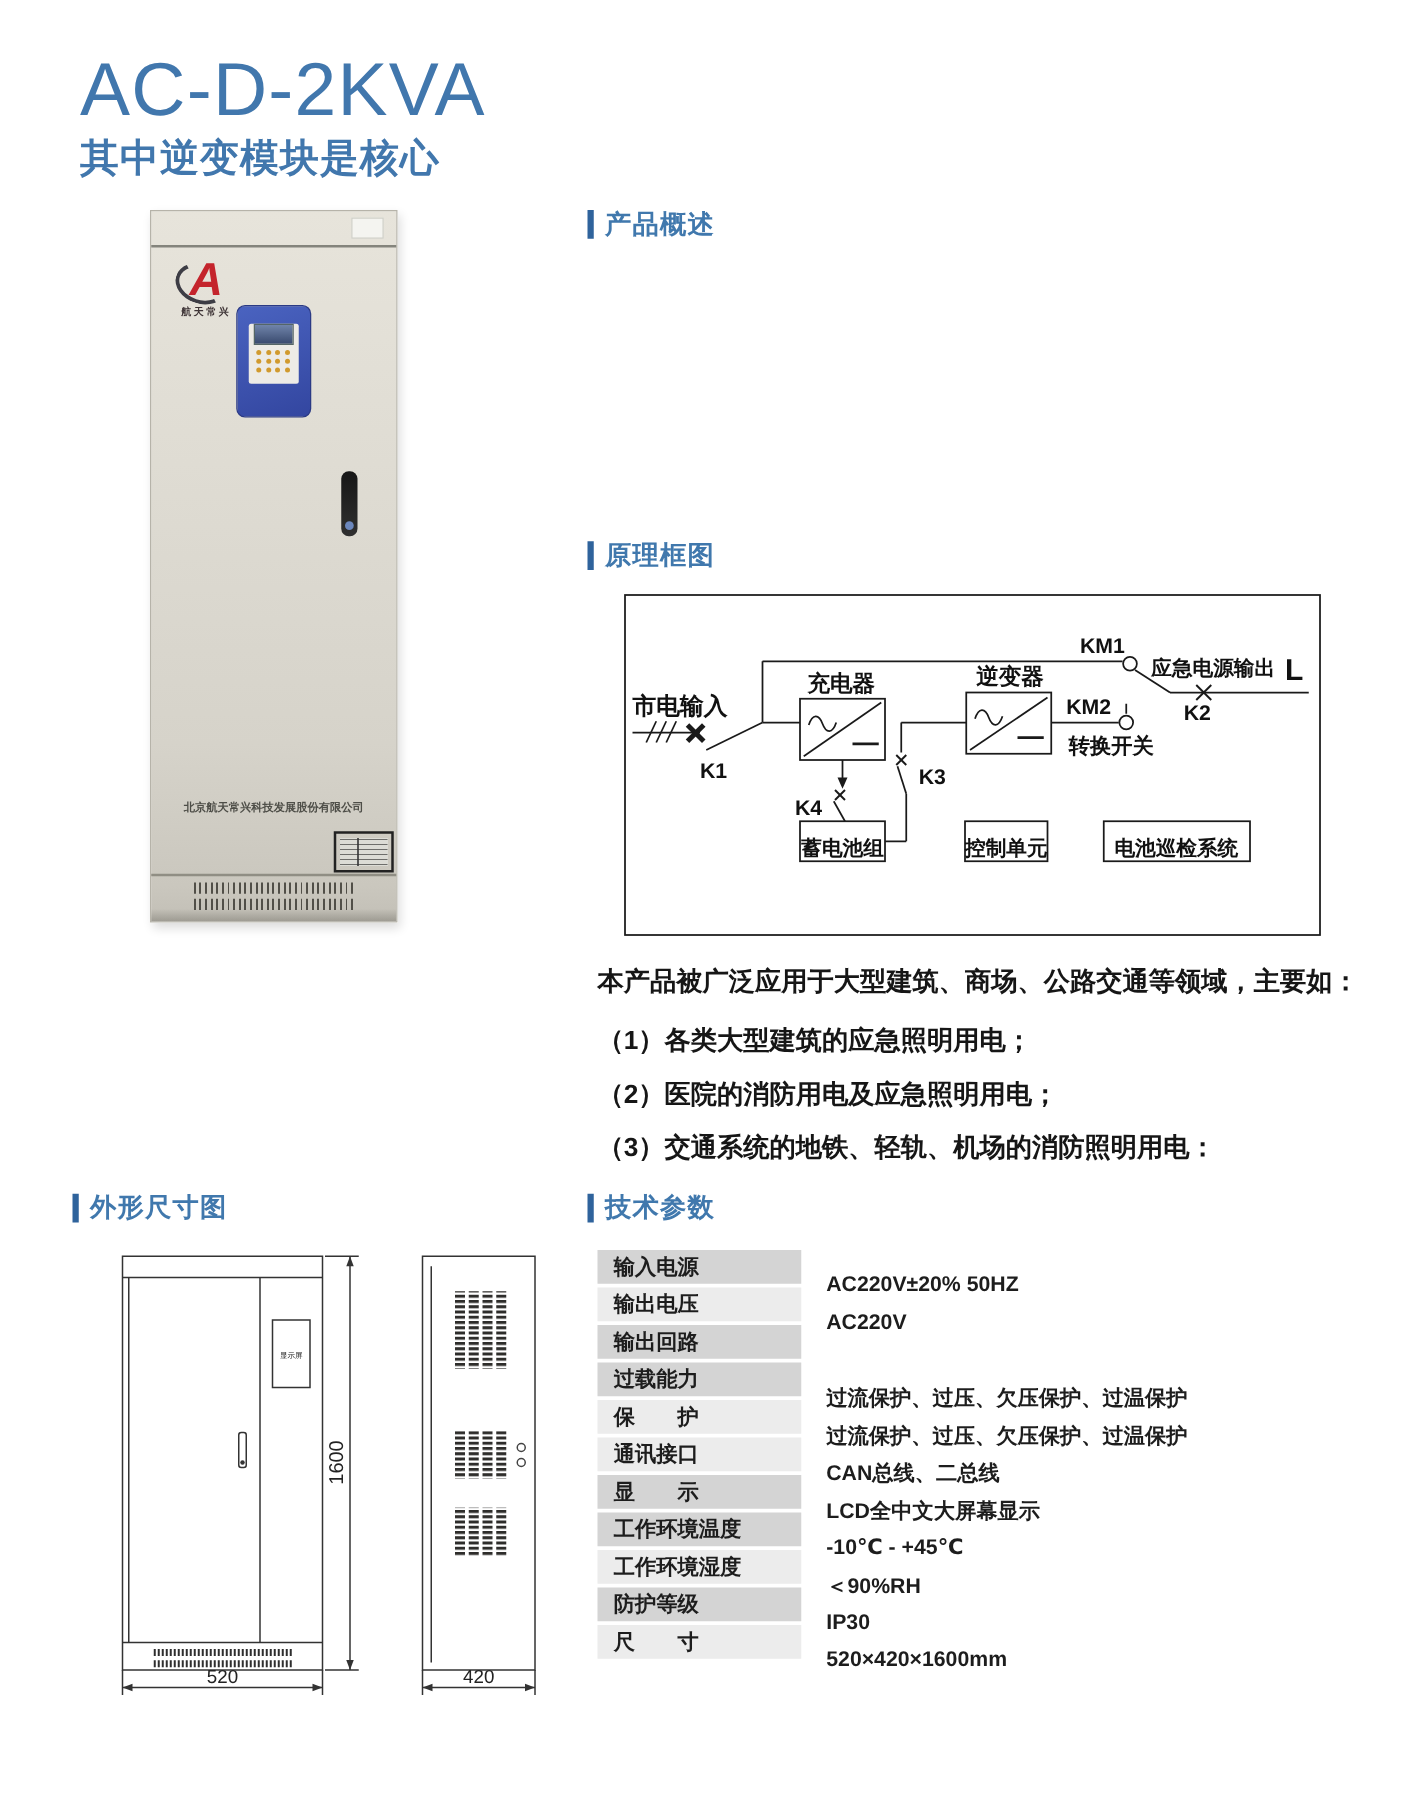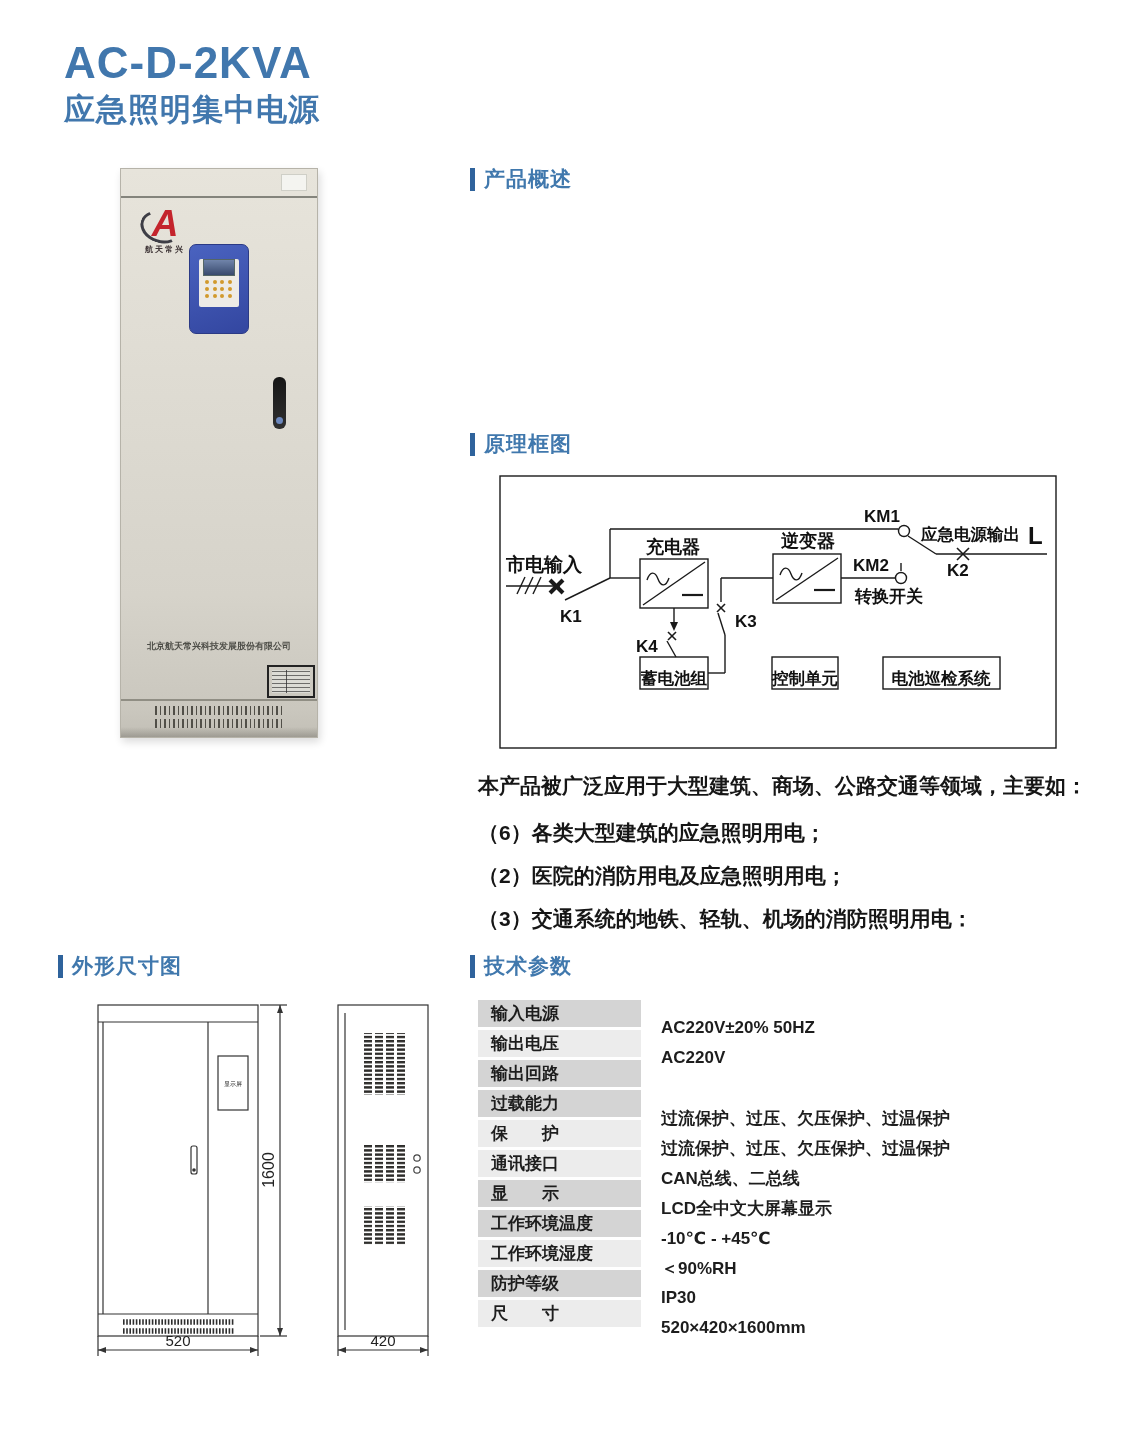--- a/index.html
+++ b/index.html
@@ -1,21 +1,21 @@
 <!DOCTYPE html>
 <html><head>
 <meta charset="utf-8">
 <style>
   html,body{margin:0;padding:0;background:#ffffff;}
   .page{position:relative;width:1137px;height:1441px;background:#fff;overflow:hidden;
         font-family:"Liberation Sans","DejaVu Sans",sans-serif;color:#141414;}
 
   
   .title-block{position:absolute;left:64px;top:40px;}
-  .main-title{font-size:44px;font-weight:bold;color:#4177ad;letter-spacing:1px;line-height:1.05;margin:0;}
+  .main-title{font-size:60px;font-weight:normal;color:#4177ad;letter-spacing:1px;line-height:1.05;margin:0;}
   .sub-title{font-size:31px;font-weight:bold;color:#4177ad;margin-top:3px;letter-spacing:1px;}
 
   
   .sec-h{position:absolute;display:flex;align-items:center;gap:9px;}
   .sec-bar{width:5px;height:23px;background:#2f639c;}
   .sec-title{font-size:21px;font-weight:bold;color:#4078ad;letter-spacing:1px;}
 
   
   .overview-text{position:absolute;left:472px;top:205px;width:640px;font-size:21px;line-height:37.5px;
                  font-weight:bold;color:#161616;text-align:justify;text-indent:2em;}
@@ -68,21 +68,21 @@
   .drawing-svg{position:absolute;left:55px;top:998px;}
   svg text{font-family:"Liberation Sans","DejaVu Sans",sans-serif;}
 </style>
 </head>
 <body>
 
 <div class="page">
 
   <div class="title-block">
     <div class="main-title">AC-D-2KVA</div>
-    <div class="sub-title">应急照明集中电源</div>
+    <div class="sub-title">其中逆变模块是核心</div>
   </div>
 
   <div class="photo">
     <div class="cab-toplabel"></div>
     <div class="cab-seam"></div>
     <div class="logo">
       <span class="logo-a">
         <span class="logo-swoosh"></span>
         <span>A</span>
       </span>
@@ -208,21 +208,21 @@
       <text x="237" y="153" font-size="17">K3</text>
       <text x="176" y="210" font-size="16.5" text-anchor="middle">蓄电池组</text>
       <text x="307" y="210" font-size="16.5" text-anchor="middle">控制单元</text>
       <text x="443" y="210" font-size="16.5" text-anchor="middle">电池巡检系统</text>
     </g>
   </svg>
 
   <div class="apps">
     <div class="app-intro">本产品被广泛应用于大型建筑、商场、公路交通等领域，主要如：</div>
     <div>
-        <div class="app-item">（6）各类大型建筑的应急照明用电；</div>
+        <div class="app-item">（1）各类大型建筑的应急照明用电；</div>
         <div class="app-item">（2）医院的消防用电及应急照明用电；</div>
         <div class="app-item">（3）交通系统的地铁、轻轨、机场的消防照明用电：</div>
       </div>
   </div>
 
   <div class="sec-h" style="left:58px;top:952px;">
     <span class="sec-bar"></span>
     <span class="sec-title">外形尺寸图</span>
   </div>
 

